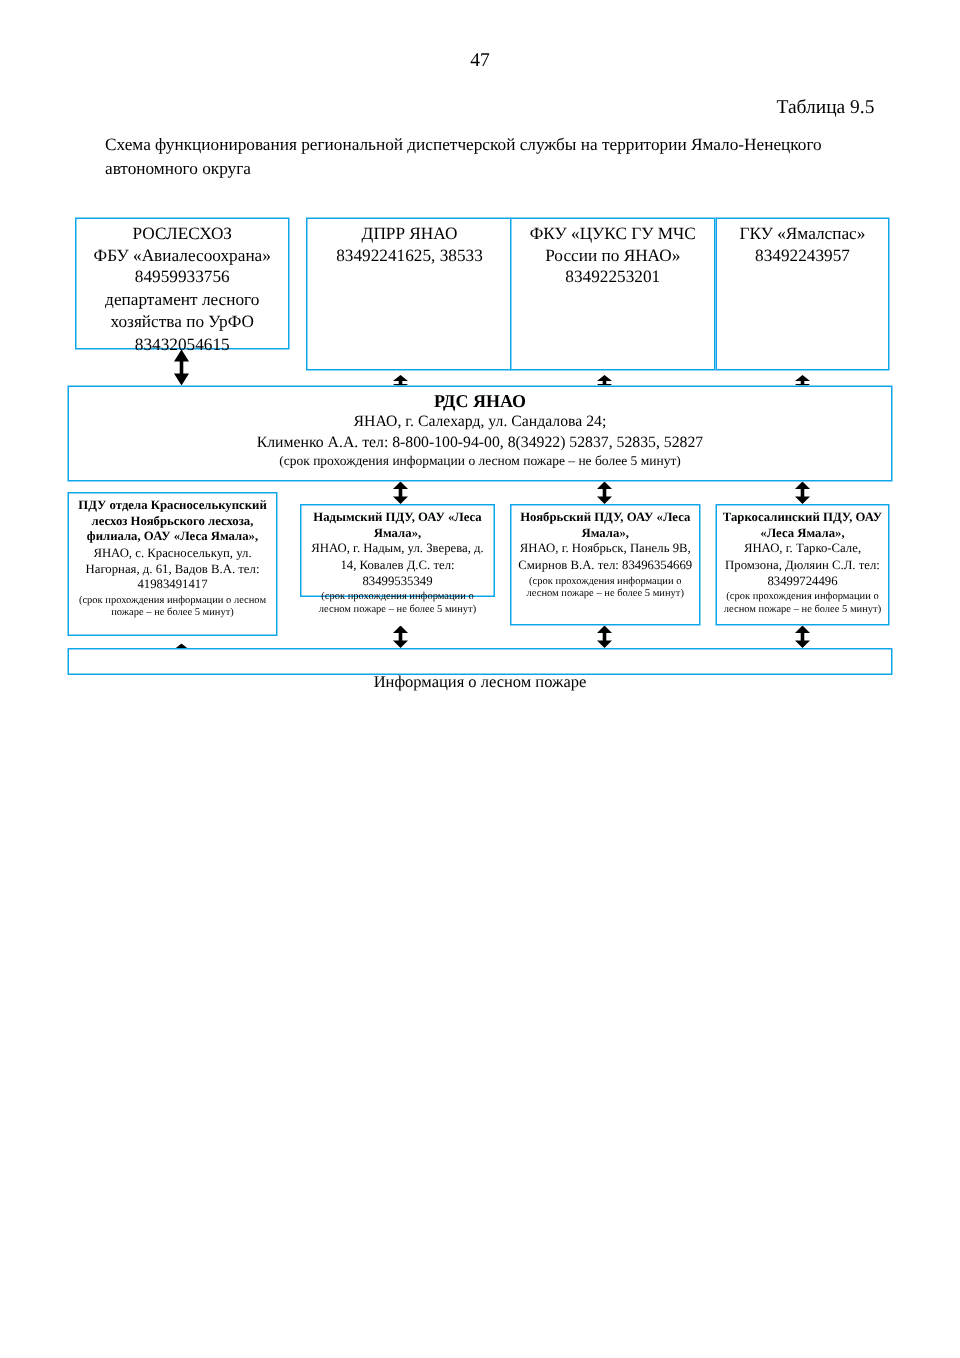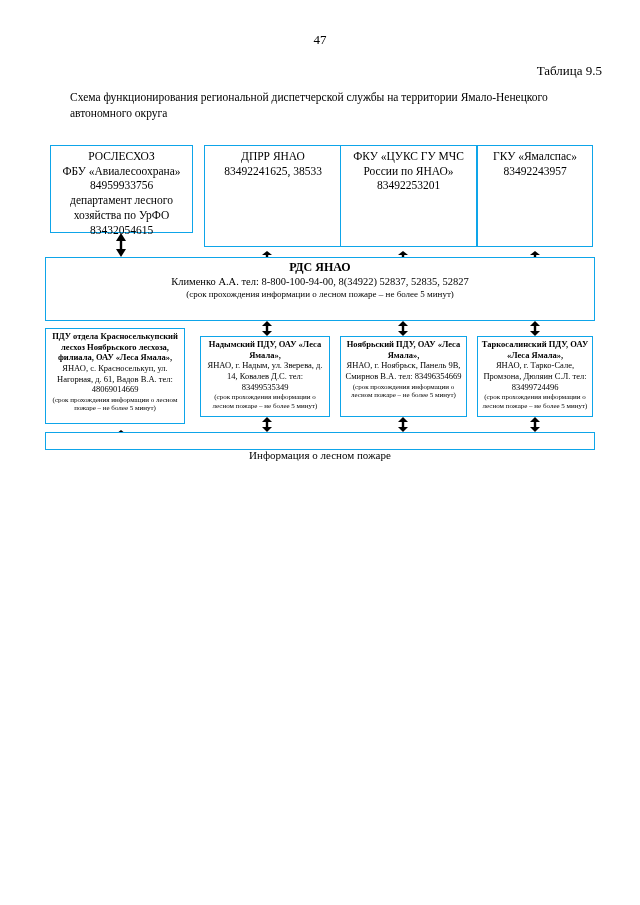--- a/index.html
+++ b/index.html
@@ -1,19 +1,19 @@
 <!DOCTYPE html>
 <html><head>
 <meta charset="utf-8">
 <style>
   html,body{margin:0;padding:0;background:#ffffff;}
   .page{position:relative;width:640px;height:905px;background:#fff;color:#000;
         font-family:"Liberation Serif","DejaVu Serif",serif;overflow:hidden;}
   .page-number{position:absolute;top:32px;left:0;width:640px;text-align:center;font-size:13px;}
-  .table-label{position:absolute;top:63px;right:38px;font-size:13px;}
+  .table-label{position:absolute;top:63px;right:57px;font-size:13px;}
   .title{position:absolute;top:90px;left:70px;width:500px;text-align:left;font-size:11.5px;line-height:1.35;}
   .box{position:absolute;box-sizing:border-box;border:1px solid #0ea5e9;background:#fff;text-align:center;}
   .top-box{font-size:11.5px;line-height:1.28;padding-top:3px;}
   .rds-box{padding-top:2px;}
   .rds-title{font-weight:bold;font-size:12px;line-height:1.25;}
   .rds-line{font-size:10.5px;line-height:1.3;}
   .rds-note{font-size:9px;line-height:1.2;}
   .pdu-box{font-size:8.5px;line-height:1.25;padding:2px 3px;}
   .pdu-first{border-width:1.5px;}
   .pdu-header{font-weight:bold;text-align:center;}
@@ -71,20 +71,21 @@
         <polygon fill="#000" points="6,10 1,6 11,6"></polygon>
       </svg></div>
   <div class="arrow" style="left:529px;top:247px;height:10px"><svg width="12" height="10" viewBox="0 0 12 10" xmlns="http://www.w3.org/2000/svg">
         <line x1="6" y1="3" x2="6" y2="7" stroke="#000" stroke-width="2.4"></line>
         <polygon fill="#000" points="6,0 1,4 11,4"></polygon>
         <polygon fill="#000" points="6,10 1,6 11,6"></polygon>
       </svg></div>
 
   <div class="box rds-box" style="left:45px;top:257px;width:550px;height:64px">
     <div class="rds-title">РДС ЯНАО</div>
+    <div class="rds-line">ЯНАО, г. Салехард, ул. Сандалова 24;</div>
     <div class="rds-line">Клименко А.А. тел: 8-800-100-94-00, 8(34922) 52837, 52835, 52827</div>
     <div class="rds-note">(срок прохождения информации о лесном пожаре – не более 5 минут)</div>
   </div>
 
   <div class="arrow" style="left:115px;top:321px;height:7px"></div>
   <div class="arrow" style="left:261px;top:321px;height:15px"><svg width="12" height="15" viewBox="0 0 12 15" xmlns="http://www.w3.org/2000/svg">
         <line x1="6" y1="4" x2="6" y2="11" stroke="#000" stroke-width="2.4"></line>
         <polygon fill="#000" points="6,0 1,5 11,5"></polygon>
         <polygon fill="#000" points="6,15 1,10 11,10"></polygon>
       </svg></div>
@@ -94,25 +95,25 @@
         <polygon fill="#000" points="6,15 1,10 11,10"></polygon>
       </svg></div>
   <div class="arrow" style="left:529px;top:321px;height:15px"><svg width="12" height="15" viewBox="0 0 12 15" xmlns="http://www.w3.org/2000/svg">
         <line x1="6" y1="4" x2="6" y2="11" stroke="#000" stroke-width="2.4"></line>
         <polygon fill="#000" points="6,0 1,5 11,5"></polygon>
         <polygon fill="#000" points="6,15 1,10 11,10"></polygon>
       </svg></div>
 
   <div class="box pdu-box pdu-first" style="left:45px;top:328px;width:140px;height:96px">
     <div class="pdu-header">ПДУ отдела Красноселькупский лесхоз Ноябрьского лесхоза, филиала, ОАУ «Леса Ямала»,</div>
-    <div class="pdu-body">ЯНАО, с. Красноселькуп, ул. Нагорная, д. 61, Вадов В.А. тел: 48069014669</div>
+    <div class="pdu-body">ЯНАО, с. Красноселькуп, ул. Нагорная, д. 61, Вадов В.А. тел: 41983491417</div>
     <div class="pdu-note">(срок прохождения информации о лесном пожаре – не более 5 минут)</div>
   </div>
 
-  <div class="box pdu-box" style="left:200px;top:336px;width:130px;height:81px">
+  <div class="box pdu-box" style="left:200px;top:336px;width:130px;height:62px">
     <div class="pdu-header">Надымский ПДУ, ОАУ «Леса Ямала»,</div>
     <div class="pdu-body">ЯНАО, г. Надым, ул. Зверева, д. 14, Ковалев Д.С. тел: 83499535349</div>
     <div class="pdu-note">(срок прохождения информации о лесном пожаре – не более 5 минут)</div>
   </div>
 
   <div class="box pdu-box" style="left:340px;top:336px;width:127px;height:81px">
     <div class="pdu-header">Ноябрьский ПДУ, ОАУ «Леса Ямала»,</div>
     <div class="pdu-body">ЯНАО, г. Ноябрьск, Панель 9В, Смирнов В.А. тел: 83496354669</div>
     <div class="pdu-note">(срок прохождения информации о лесном пожаре – не более 5 минут)</div>
   </div>

